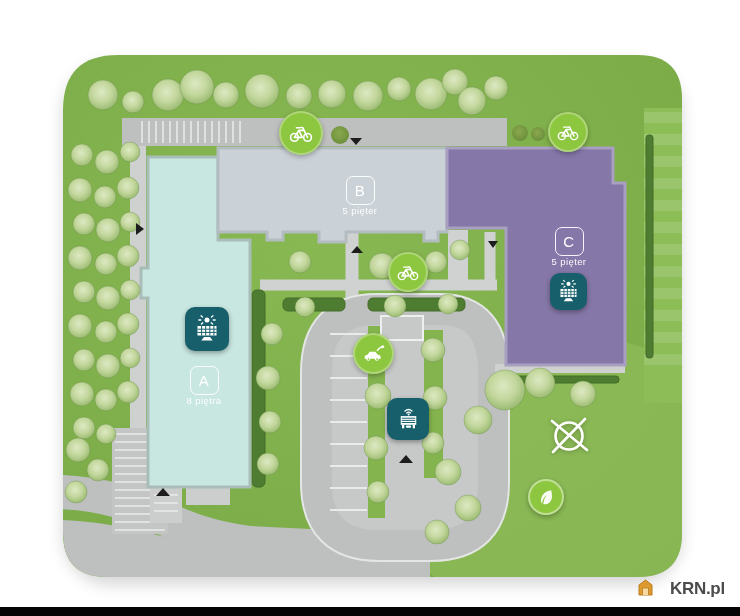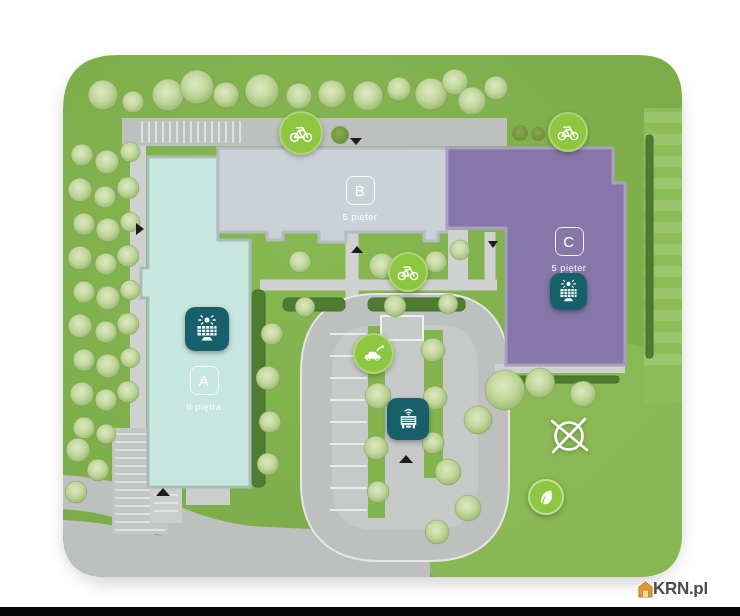--- a/index.html
+++ b/index.html
@@ -13,23 +13,23 @@
   .badge{position:absolute;display:flex;align-items:center;justify-content:center;box-sizing:border-box;
          border-radius:50%;background:var(--accent);
          border:2px solid rgba(255,255,255,.30);box-shadow:0 2px 5px rgba(0,0,0,.28);}
   .badge.teal{background:var(--teal);border-radius:10px;border:none;box-shadow:0 2px 5px rgba(0,0,0,.35);}
   .badge svg{display:block;}
   
   .bldg-label{position:absolute;width:90px;display:flex;flex-direction:column;align-items:center;color:#fff;}
   .bldg-label .box{width:27px;height:27px;border:1.7px solid rgba(255,255,255,.92);border-radius:7px;
                    display:flex;align-items:center;justify-content:center;font-size:15px;font-weight:400;
                    letter-spacing:.5px;}
-  .bldg-label .floors{margin-top:6px;font-size:9.5px;letter-spacing:.4px;opacity:.96;}
+  .bldg-label .floors{font-size:9.5px;letter-spacing:.4px;opacity:.96;}
   .compass{position:absolute;filter:drop-shadow(0 1px 2px rgba(0,0,0,.25));}
-  .krn{position:absolute;left:638px;top:579px;display:flex;align-items:center;gap:0;}
+  .krn{position:absolute;left:638px;top:579px;display:flex;gap:17px;}
   .krn .txt{font-size:17px;font-weight:700;color:#4c4c4c;letter-spacing:-.3px;}
   .bottombar{position:absolute;left:0;top:607px;width:740px;height:9px;background:#050505;}
 </style>
 </head>
 <body>
 
 <div class="stage">
   <div class="plan-shadow"></div>
 
   <svg class="terrain" width="740" height="616" viewBox="0 0 740 616">

